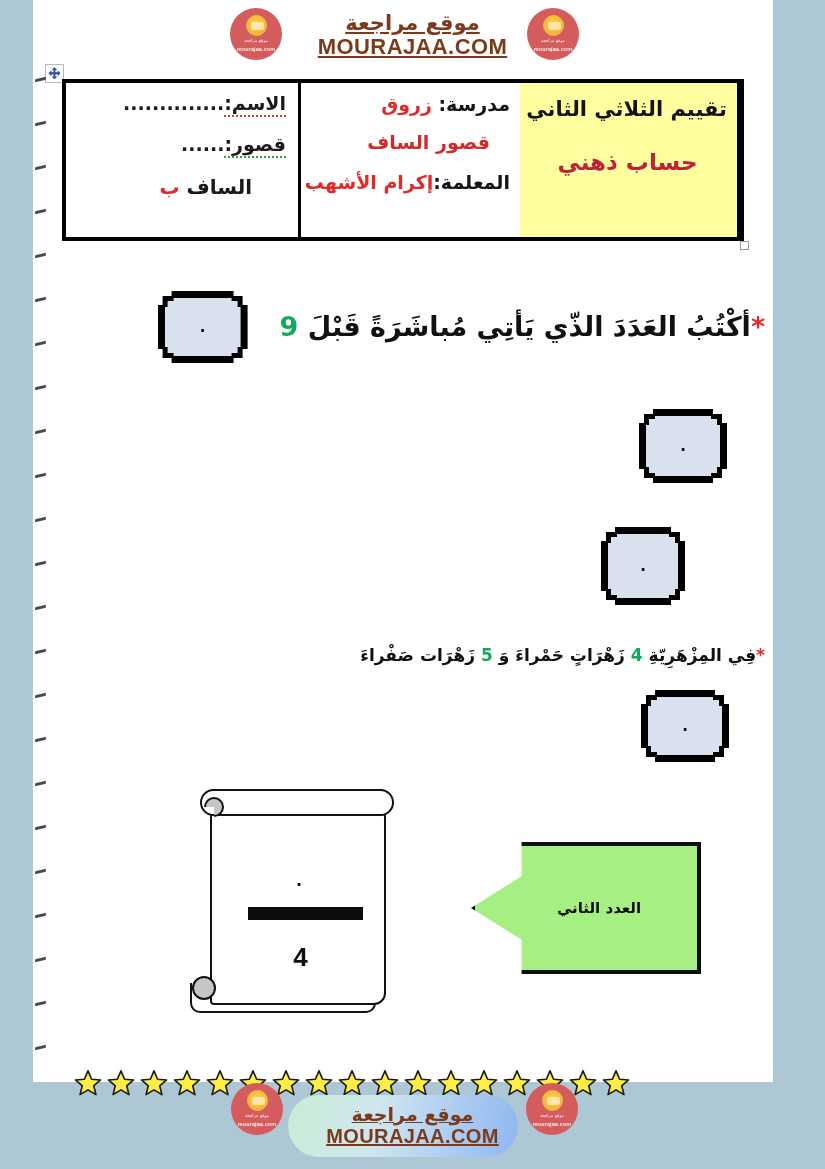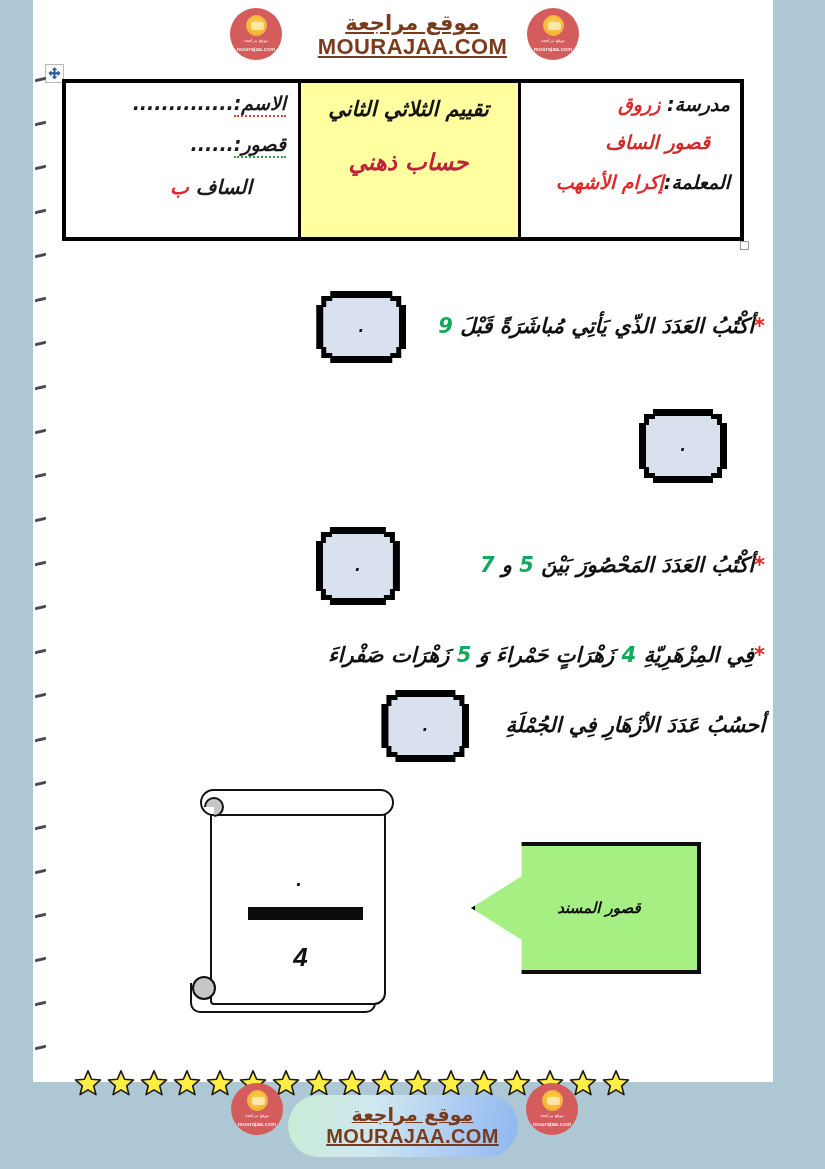--- a/index.html
+++ b/index.html
@@ -71,21 +71,20 @@
   .logo.t-left  { left: 230px; top: 8px; }
   .logo.t-right { left: 527px; top: 8px; }
   .logo.b-left  { left: 231px; top: 1083px; }
   .logo.b-right { left: 526px; top: 1083px; }
 
   
   #page {
     position: absolute; left: 33px; top: 0;
     width: 740px; height: 1082px;
     background: #ffffff;
-    font-style: italic;
   }
   .edge-strip {
     position: absolute; left: 0; top: 0; width: 7px; height: 1082px;
     background: #ffffff;
   }
   .tick {
     position: absolute; left: 2px; width: 11px; height: 3px;
     background: #4a4a4a; border-radius: 1px;
     transform: skewY(-12deg);
   }
@@ -143,21 +142,21 @@
   .school-line.s3 { top: 88px; color: #141414; }
 
   
   .ex {
     position: absolute; left: 0; width: 740px;
     display: flex; flex-direction: row-reverse; align-items: center;
   }
   .ex-text {
     direction: rtl; text-align: right; white-space: nowrap;
     font-family: "DejaVu Sans", sans-serif;
-    font-size: 21px; font-weight: bold; color: #111;
+    font-size: 27px; font-weight: bold; color: #111;
     line-height: 1.5;
   }
   .star-bullet { color: #e02a2a; font-weight: bold; }
   .num-green { color: #13a95c; font-weight: bold; }
 
   
   .ansbox {
     position: relative;
     background: #000;
     -webkit-clip-path: polygon(
@@ -303,35 +302,35 @@
         </div>
         <div class="name-line l2">
           <span class="sq-green">قصور:</span><span>......</span>
         </div>
         <div class="name-line l3">
           <span>الساف</span>
           <span class="red">ب</span>
         </div>
       </div>
 
-      <div class="hcell middle">
-        <div class="mid-line m1">تقييم الثلاثي الثاني</div>
-        <div class="mid-line m2">حساب ذهني</div>
-      </div>
-
       <div class="hcell school">
         <div class="school-line s1">
           <span>مدرسة:</span>
           <span class="red">زروق</span>
         </div>
         <div class="school-line s2">قصور الساف</div>
         <div class="school-line s3">
           <span>المعلمة:</span><span class="red">إكرام الأشهب</span>
         </div>
       </div>
+
+      <div class="hcell middle">
+        <div class="mid-line m1">تقييم الثلاثي الثاني</div>
+        <div class="mid-line m2">حساب ذهني</div>
+      </div>
     </div>
 
     <div class="ex" style="top:287px; height:80px; padding-right:8px;">
       <div class="ex-text">
         <span class="star-bullet">*</span><span>أكْتُبُ العَدَدَ الذّي يَأتِي مُباشَرَةً قَبْلَ</span>
         <span class="num-green">9</span>
       </div>
       <div class="ansbox" style="width:90px; height:72px; margin-right:32px;">
         <div class="inner">
           <span class="dot">.</span>
@@ -341,65 +340,58 @@
 
     <div class="ex" style="top:406px; height:80px; padding-right:8px;">
       <div class="ansbox" style="width:88px; height:74px; margin-right:38px;">
         <div class="inner">
           <span class="dot">.</span>
         </div>
       </div>
     </div>
 
     <div class="ex" style="top:524px; height:84px; padding-right:8px;">
-      <div class="ex-text">
-        <span class="star-bullet">*</span><span>أكْتُبُ العَدَدَ المَحْصُورَ بَيْنَ</span>
-        <span class="num-green">5</span>
-        <span>و</span>
-        <span class="num-green">7</span>
-      </div>
       <div class="ansbox" style="width:84px; height:78px; margin-right:80px;">
         <div class="inner">
           <span class="dot">.</span>
         </div>
       </div>
     </div>
 
     <div class="ex" style="top:638px; height:36px; padding-right:8px;">
-      <div class="ex-text" style="font-size:21px;">
+      <div class="ex-text" style="font-size:17px;">
         <span class="star-bullet">*</span><span>فِي المِزْهَرِيّةِ</span>
         <span class="num-green">4</span>
         <span>زَهْرَاتٍ حَمْراءَ وَ</span>
         <span class="num-green">5</span>
         <span>زَهْرَات صَفْراءَ</span>
       </div>
     </div>
 
     <div class="ex" style="top:684px; height:84px; padding-right:8px;">
-      <div class="ex-text">أحسُبُ عَدَدَ الأزْهَارِ فِي الجُمْلَةِ</div>
       <div class="ansbox" style="width:88px; height:72px; margin-right:36px;">
         <div class="inner">
           <span class="dot">.</span>
         </div>
       </div>
     </div>
 
     <div id="scroll-wrap">
       <div class="scroll-bottom-curl"></div>
       <div class="scroll-body"></div>
       <div class="scroll-top"></div>
       <div class="scroll-knob-top"></div>
       <div class="scroll-knob-bottom"></div>
       <div class="scroll-dot">.</div>
       <div class="scroll-bar"></div>
       <div class="scroll-num">4</div>
     </div>
 
     <div id="arrow">
-      <span class="alabel">قصور المسند</span>
+      <span class="alabel">العدد الثاني</span>
     </div>
 
     <div id="starrow">
         <svg class="star" viewBox="0 0 24 24">
           <path d="M12 1.6 L15.1 8.8 L22.8 9.4 L16.9 14.4 L18.8 22 L12 17.9 L5.2 22 L7.1 14.4 L1.2 9.4 L8.9 8.8 Z" fill="#ffee44" stroke="#1a1a1a" stroke-width="1.4" stroke-linejoin="round"></path>
         </svg>
         <svg class="star" viewBox="0 0 24 24">
           <path d="M12 1.6 L15.1 8.8 L22.8 9.4 L16.9 14.4 L18.8 22 L12 17.9 L5.2 22 L7.1 14.4 L1.2 9.4 L8.9 8.8 Z" fill="#ffee44" stroke="#1a1a1a" stroke-width="1.4" stroke-linejoin="round"></path>
         </svg>
         <svg class="star" viewBox="0 0 24 24">

